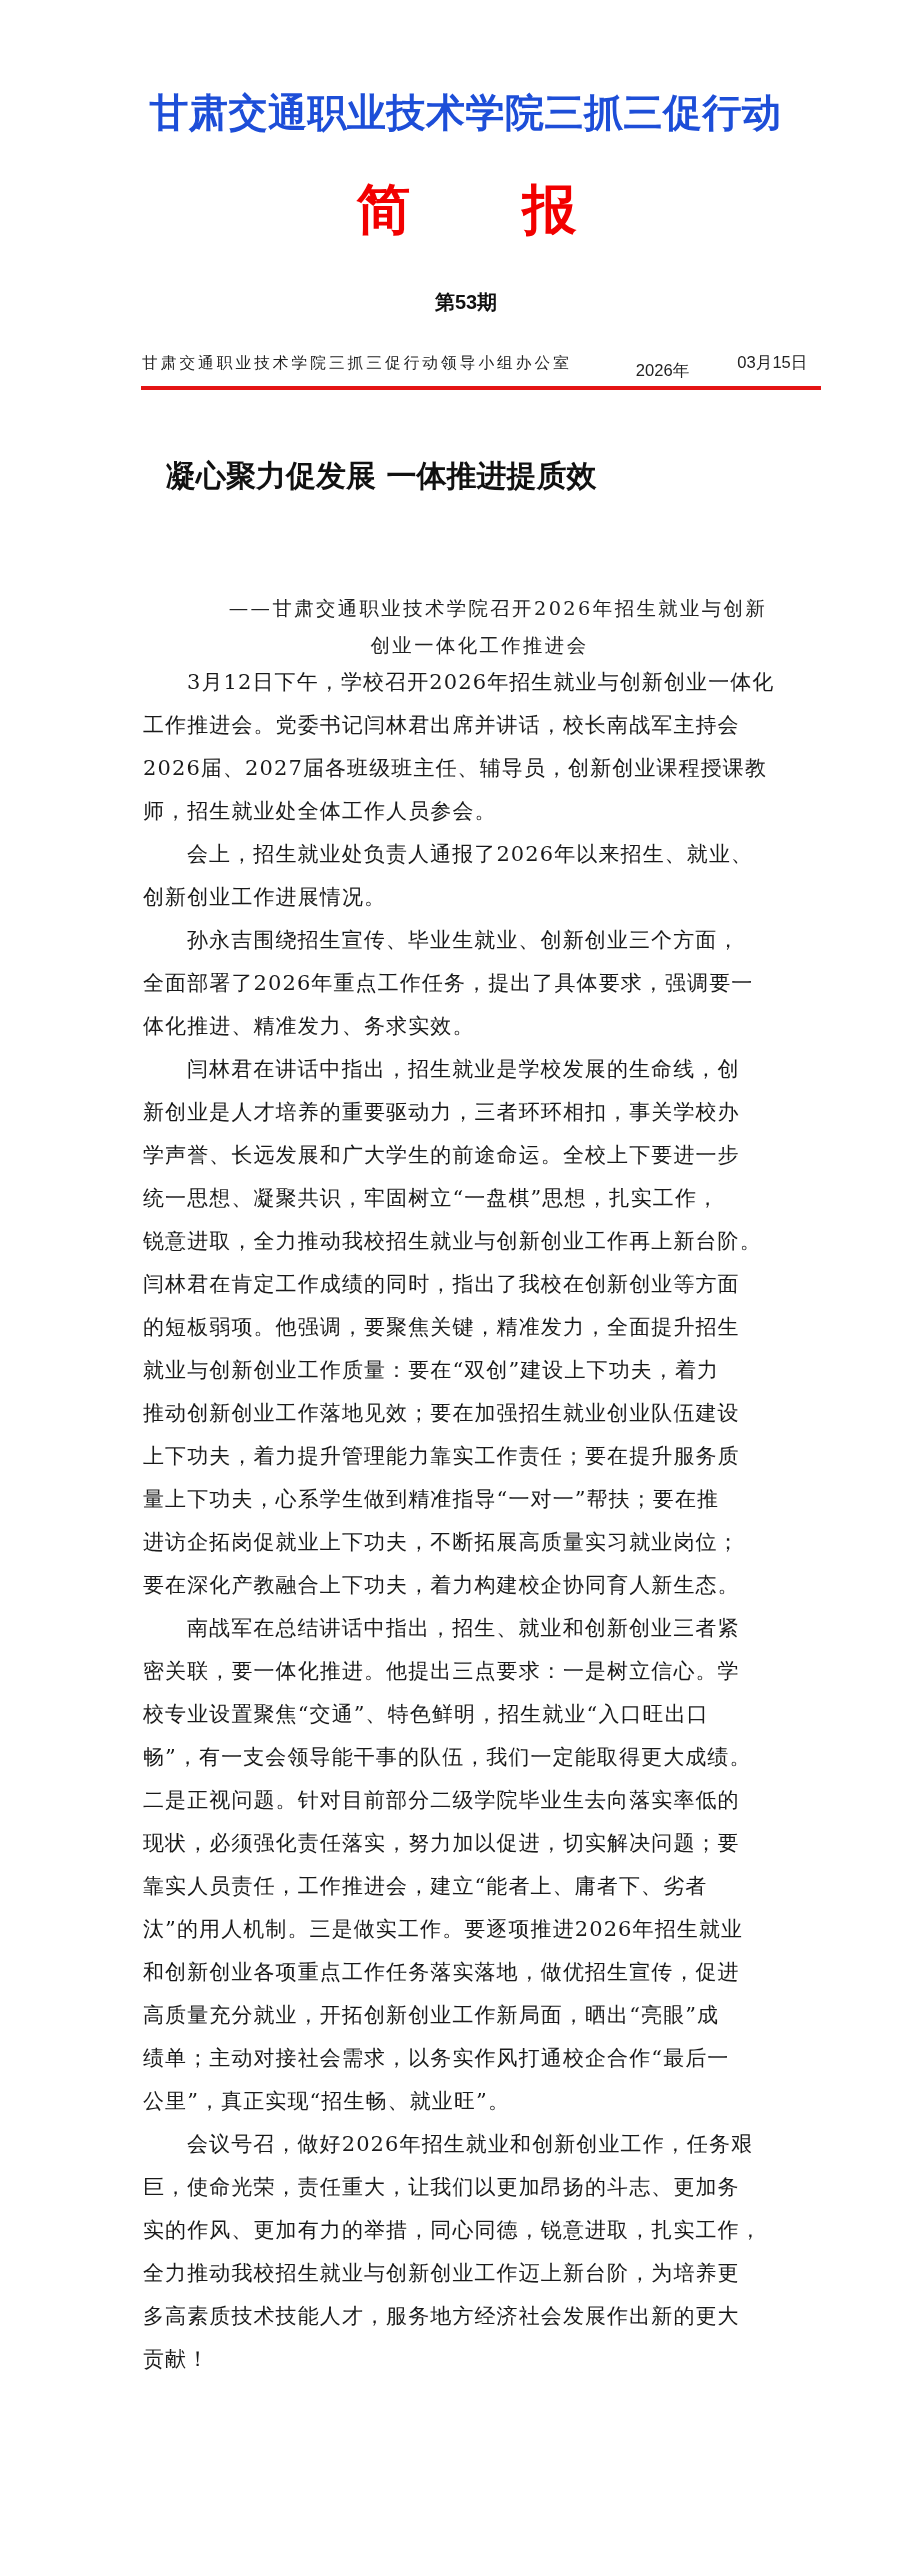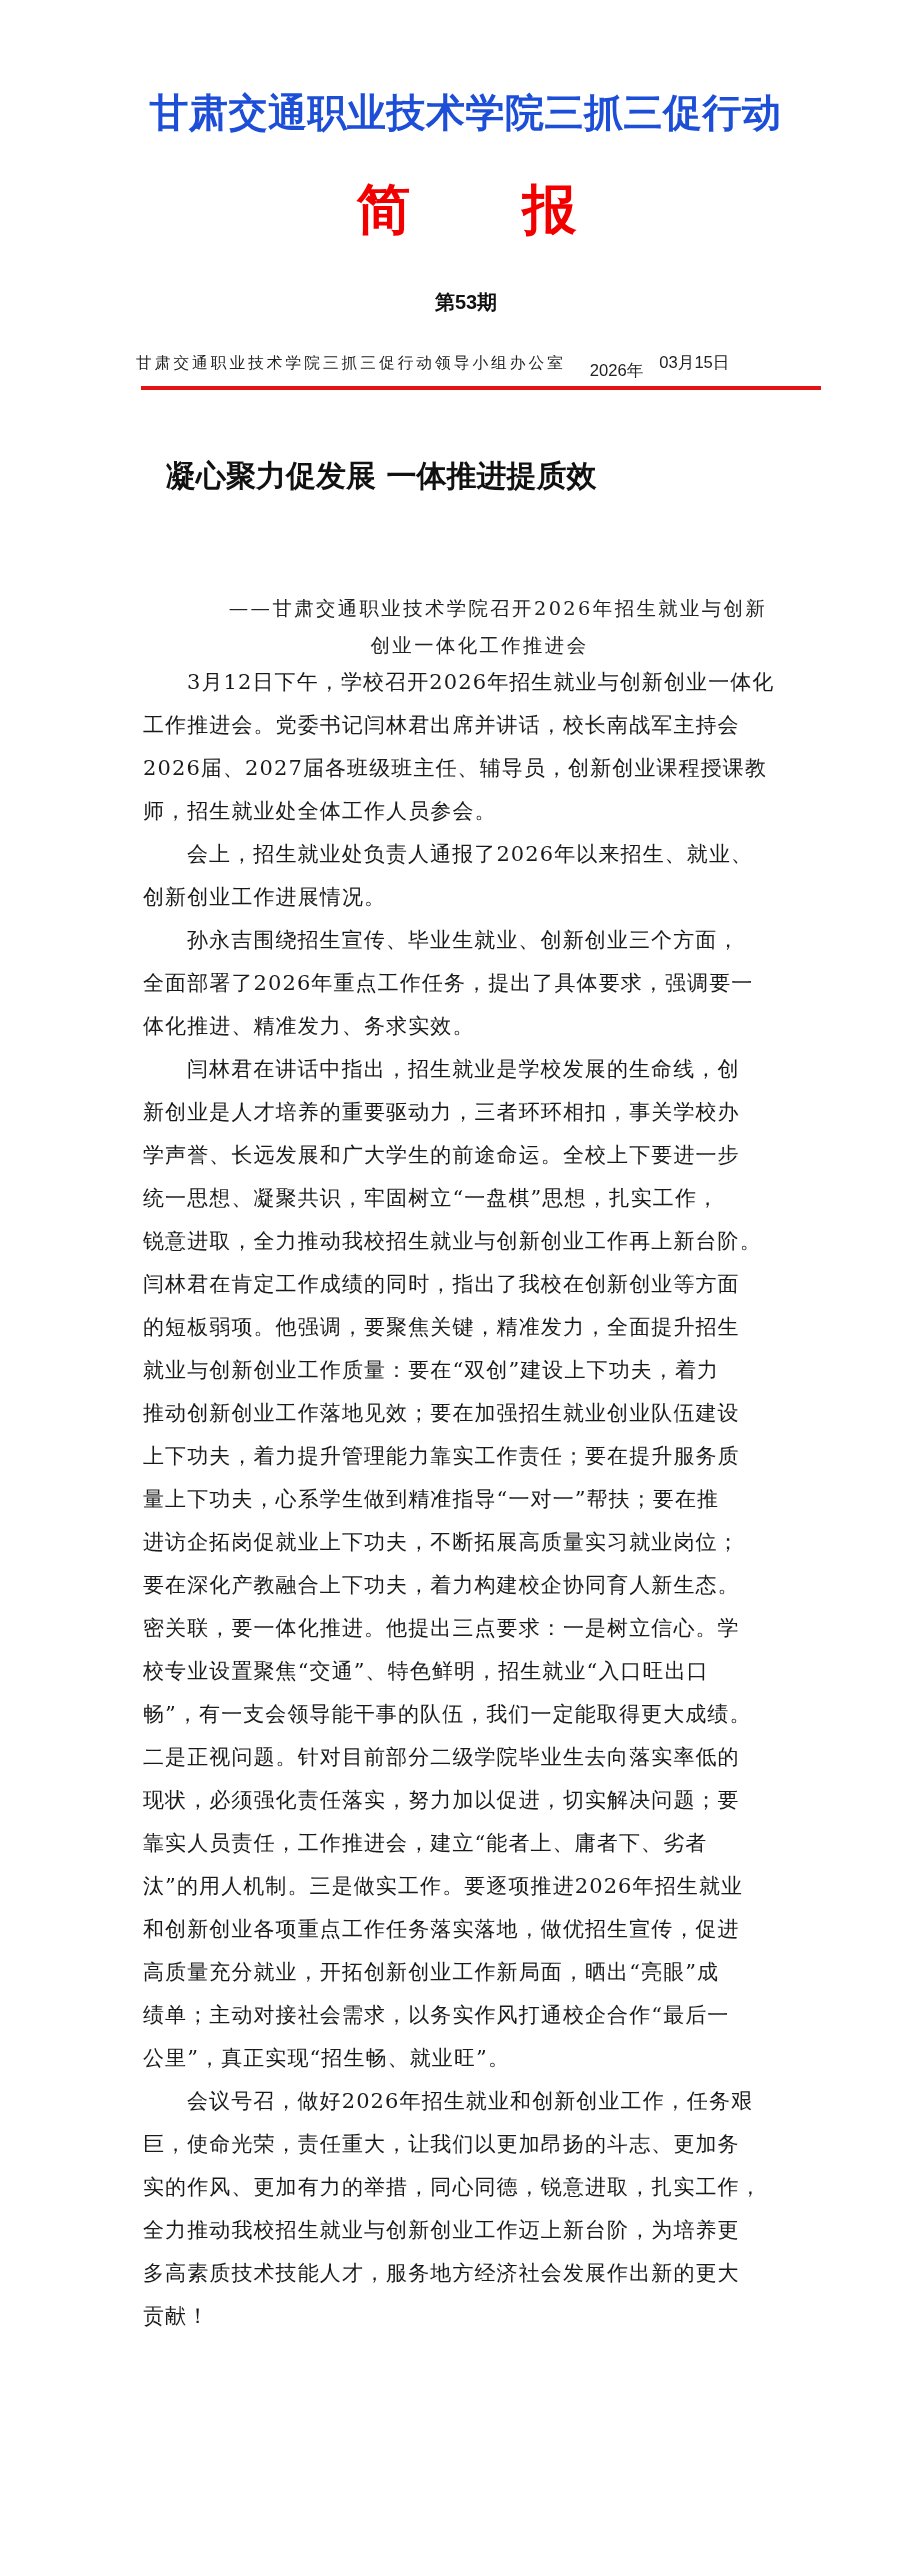--- a/index.html
+++ b/index.html
@@ -19,27 +19,28 @@
     font-family: "DejaVu Sans", "Liberation Sans", sans-serif;
     font-size: 54px; line-height: 74px;
   }
   .masthead-brief span { display: block; width: 65px; text-align: center; }
   .issue-no {
     left: 369px; top: 268px; width: 194px; height: 29.5px;
     text-align: center; font-size: 20px; line-height: 29.5px; font-weight: bold;
     font-family: "Liberation Sans", "DejaVu Sans", sans-serif; color: #111; margin-top: 20px;
   }
   .office-line {
-    left: 136px; top: 351px; width: 683px; height: 24px;
+    left: 142px; top: 351px; width: 683px; height: 24px;
     display: flex; align-items: center; font-size: 15.7px; line-height: 24px; color: #222;
     white-space: nowrap;
+    gap: 40px;
   }
   .office-line .office { letter-spacing: 3px; }
   .office-line .year { margin-left: 24px; font-family: "Liberation Sans", sans-serif; font-size: 16.6px; margin-top: 16px; }
-  .office-line .date { margin-left: 16px; font-family: "Liberation Sans", sans-serif; font-size: 16.6px; }
+  .office-line .date { margin-left: 8px; font-family: "Liberation Sans", sans-serif; font-size: 16.6px; }
   .red-rule { left: 141px; top: 386px; width: 680px; height: 3.7px; background: #e41414; }
 
   .article-title {
     left: 138px; top: 454px; width: 683px; height: 44px;
     font-size: 30px; line-height: 44px; font-weight: bold;
     font-family: "DejaVu Serif", "Liberation Serif", serif; color: #111; white-space: nowrap;
     padding-left: 28px; box-sizing: border-box;
   }
   .article-subtitle {
     left: 138px; top: 590px; width: 683px;
@@ -98,20 +99,21 @@
     <span class="body-line">统一思想、凝聚共识，牢固树立“一盘棋”思想，扎实工作，</span>
     <span class="body-line">锐意进取，全力推动我校招生就业与创新创业工作再上新台阶。</span>
     <span class="body-line">闫林君在肯定工作成绩的同时，指出了我校在创新创业等方面</span>
     <span class="body-line">的短板弱项。他强调，要聚焦关键，精准发力，全面提升招生</span>
     <span class="body-line">就业与创新创业工作质量：要在“双创”建设上下功夫，着力</span>
     <span class="body-line">推动创新创业工作落地见效；要在加强招生就业创业队伍建设</span>
     <span class="body-line">上下功夫，着力提升管理能力靠实工作责任；要在提升服务质</span>
     <span class="body-line">量上下功夫，心系学生做到精准指导“一对一”帮扶；要在推</span>
     <span class="body-line">进访企拓岗促就业上下功夫，不断拓展高质量实习就业岗位；</span>
     <span class="body-line">要在深化产教融合上下功夫，着力构建校企协同育人新生态。</span>
+    <span class="body-line indent">南战军在总结讲话中指出，招生、就业和创新创业三者紧</span>
     <span class="body-line">密关联，要一体化推进。他提出三点要求：一是树立信心。学</span>
     <span class="body-line">校专业设置聚焦“交通”、特色鲜明，招生就业“入口旺出口</span>
     <span class="body-line">畅”，有一支会领导能干事的队伍，我们一定能取得更大成绩。</span>
     <span class="body-line">二是正视问题。针对目前部分二级学院毕业生去向落实率低的</span>
     <span class="body-line">现状，必须强化责任落实，努力加以促进，切实解决问题；要</span>
     <span class="body-line">靠实人员责任，工作推进会，建立“能者上、庸者下、劣者</span>
     <span class="body-line">汰”的用人机制。三是做实工作。要逐项推进2026年招生就业</span>
     <span class="body-line">和创新创业各项重点工作任务落实落地，做优招生宣传，促进</span>
     <span class="body-line">高质量充分就业，开拓创新创业工作新局面，晒出“亮眼”成</span>
     <span class="body-line">绩单；主动对接社会需求，以务实作风打通校企合作“最后一</span>

